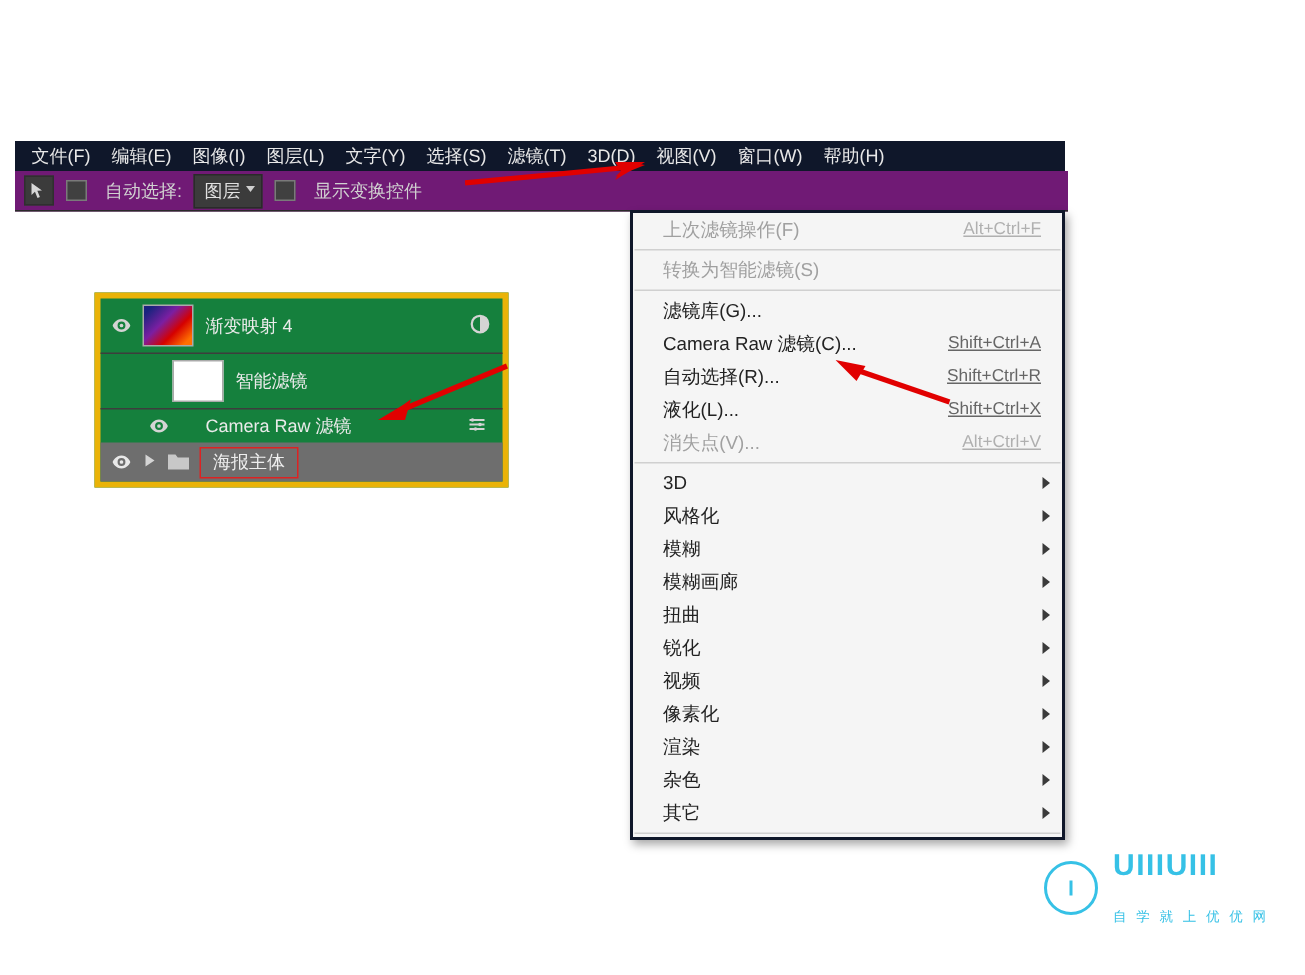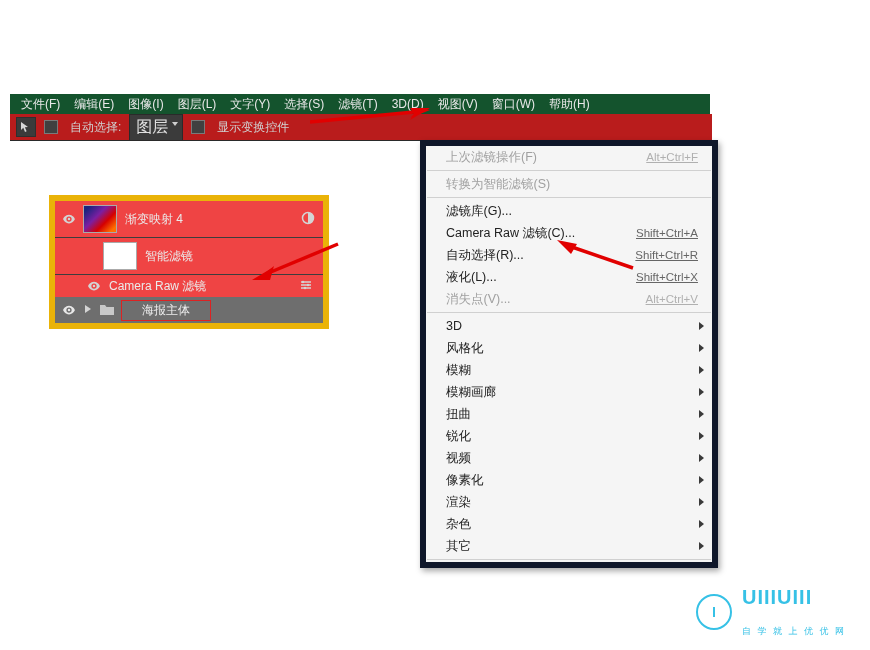--- a/index.html
+++ b/index.html
@@ -8,38 +8,38 @@
   font-family:"Microsoft YaHei","微软雅黑",Arial,sans-serif;
   font-size:12px;
   color:#e8e8e8;
   position:relative;
   overflow:hidden;
 }
 .menubar{
   position:absolute;
   left:10px; top:94px;
   width:696px; height:20px;
-  background:#14532d;
+  background:#0f172a;
   display:flex;
   align-items:center;
   padding-left:4px;
 }
 .menubar .item{
   padding:0 7px;
   height:20px; line-height:20px;
   font-size:12px;
   color:#e8e8e8;
   cursor:default;
   position:relative;
 }
 .toolbar{
   position:absolute;
   left:10px; top:114px;
   width:696px; height:26px;
-  background:#b91c1c;
+  background:#701a75;
   border-bottom:1px solid #2a2a2a;
   display:flex;
   align-items:center;
   gap:8px;
   padding-left:6px;
 }
 .toolbar .tool-icon{
   width:18px; height:18px;
   border:1px solid #2f2f2f;
   background:#3b3b3b;
@@ -53,35 +53,35 @@
   margin-right:4px;
   background:#404040;
 }
 .toolbar .lab{font-size:12px;color:#d0d0d0;}
 .toolbar .sel{
   background:#3b3b3b;
   border:1px solid #2a2a2a;
   padding:2px 14px 2px 6px;
   color:#e0e0e0;
   position:relative;
-  font-size:16px;
+  font-size:12px;
 }
 .toolbar .sel:after{
   content:"";
   position:absolute; right:4px; top:7px;
   border-left:3px solid transparent;
   border-right:3px solid transparent;
   border-top:4px solid #cfcfcf;
 }
 .layer-panel{
   position:absolute;
-  left:49px; top:195px;
+  left:63px; top:195px;
   width:268px;
-  background:#ef4444;
-  border:6px solid #eab308;
+  background:#15803d;
+  border:4px solid #eab308;
 }
 .layer-row{
   display:flex;
   align-items:center;
   border-bottom:1px solid #3d3d3d;
   height:36px;
 }
 .eye{
   width:28px;
   display:flex; align-items:center; justify-content:center;
@@ -104,33 +104,33 @@
   background:#6e6e6e;
   height:26px;
 }
 .folder-ic{width:16px;height:14px; fill:#c8c8c8;}
 .group-arrow{
   width:10px;height:10px;
 }
 .group-sel{
   display:inline-block;
   border:1px solid #d22;
-  padding:1px 20px;
+  padding:1px 8px;
   color:#eee;
 }
 .filter-row{
   display:flex;align-items:center;
   padding-left:28px;
   height:22px;
 }
 .filter-row .effx{margin-left:auto; padding-right:10px;}
 .filter-row .effx svg{width:14px;height:14px;}
 .brand{
   position:absolute;
-  right:24px; bottom:12px;
+  right:24px; bottom:32px;
   display:flex;
   align-items:center;
   gap:10px;
 }
 .brand .logo{
   width:32px;height:32px;
   border:2px solid #36c1e6;
   border-radius:50%;
   display:flex;align-items:center;justify-content:center;
 }
@@ -149,21 +149,21 @@
   font-size:9px;
   color:#36c1e6;
   letter-spacing:2px;
   margin-top:16px;
 }
 .filter-menu{
   position:absolute;
   left:420px; top:140px;
   width:286px;
   background:#f5f5f5;
-  border:6px solid #0f172a;
+  border:2px solid #0f172a;
   box-shadow:2px 3px 6px rgba(0,0,0,0.35);
   color:#222;
 }
 .filter-menu .mrow{
   display:flex;
   align-items:center;
   height:22px;
   padding:0 14px 0 20px;
   font-size:12.5px;
   position:relative;
@@ -252,21 +252,21 @@
     <span class="layer-name">智能滤镜</span>
   </div>
 
   <div class="filter-row short">
     <span class="eye" style="width:22px;">
       <svg class="small-eye" viewBox="0 0 16 16">
           <path d="M8 3C4 3 1.3 7 1.3 8 1.3 9 4 13 8 13s6.7-4 6.7-5S12 3 8 3zm0 8a3 3 0 110-6 3 3 0 010 6z" fill="#d4d4d4"></path>
           <circle cx="8" cy="8" r="1.4" fill="#d4d4d4"></circle>
         </svg>
     </span>
-    <span class="layer-name" style="margin-left:4px;">Camera Raw 滤镜</span>
+    <span class="layer-name" style="margin-left:20px;">Camera Raw 滤镜</span>
     <span class="effx">
       <svg viewBox="0 0 14 14">
           <path d="M2 4h10M2 7h10M2 10h10" stroke="#d4d4d4" stroke-width="1.4"></path>
           <circle cx="4" cy="4" r="1.2" fill="#d4d4d4"></circle>
           <circle cx="9" cy="7" r="1.2" fill="#d4d4d4"></circle>
           <circle cx="6" cy="10" r="1.2" fill="#d4d4d4"></circle>
         </svg>
     </span>
   </div>
 

